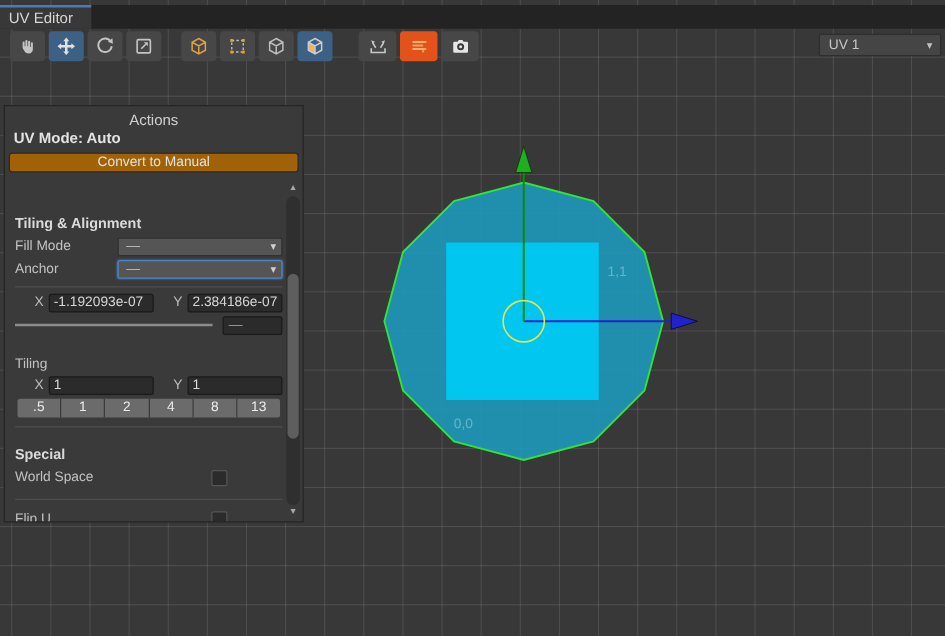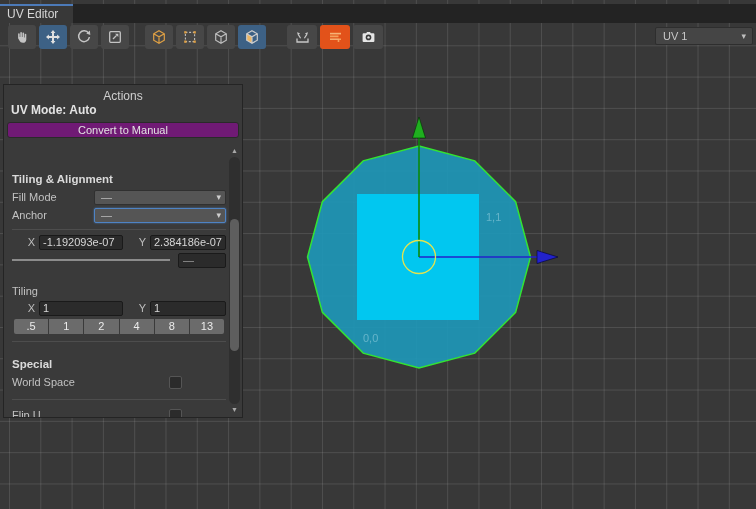--- a/index.html
+++ b/index.html
@@ -35,21 +35,21 @@
   .uvsel{position:absolute;top:27px;right:3px;width:98px;height:18px;background:#454545;
     border:1px solid #2E2E2E;border-radius:2px;color:#C8C8C8;font-size:11px;
     display:flex;align-items:center;padding:0 6px 0 7px;}
   .uvsel .arrow{margin-left:auto;font-size:9px;color:#BFBFBF;}
 
   
   .panel{position:absolute;left:3px;top:84px;width:240px;height:334px;background:#3A3A3A;
     border:1px solid #242424;overflow:hidden;color:#C6C6C6;font-size:11px;}
   .panel-title{text-align:center;color:#CFCFCF;font-size:12px;padding-top:4px;height:18px;}
   .uvmode{font-weight:bold;color:#E3E3E3;font-size:12px;padding-left:7px;height:16px;}
-  .convert{margin:3px 3px 0 3px;height:16px;background:#701a75;border:1px solid #2A2A2A;
+  .convert{margin:3px 3px 0 3px;height:16px;background:#a16207;border:1px solid #2A2A2A;
     border-radius:3px;color:#E2E2E2;font-size:11px;text-align:center;line-height:14px;}
   .pcontent{margin:5px 16px 0 8px;}
   .sec-h{font-weight:bold;color:#DADADA;font-size:11.5px;height:15px;margin-top:35px;}
   .prow{display:flex;align-items:center;height:18px;}
   .lbl{color:#C2C2C2;}
   .lbl-w{width:82px;flex:none;}
   .dd{flex:1;height:15px;background:#555;border:1px solid #303030;border-radius:2px;
     display:flex;align-items:center;padding:0 4px 0 6px;color:#BDBDBD;}
   .dd.focus{border:1px solid #4E83C4;box-shadow:0 0 2px rgba(78,131,196,.9);}
   .dd .arrow{margin-left:auto;font-size:9px;color:#CFCFCF;}

